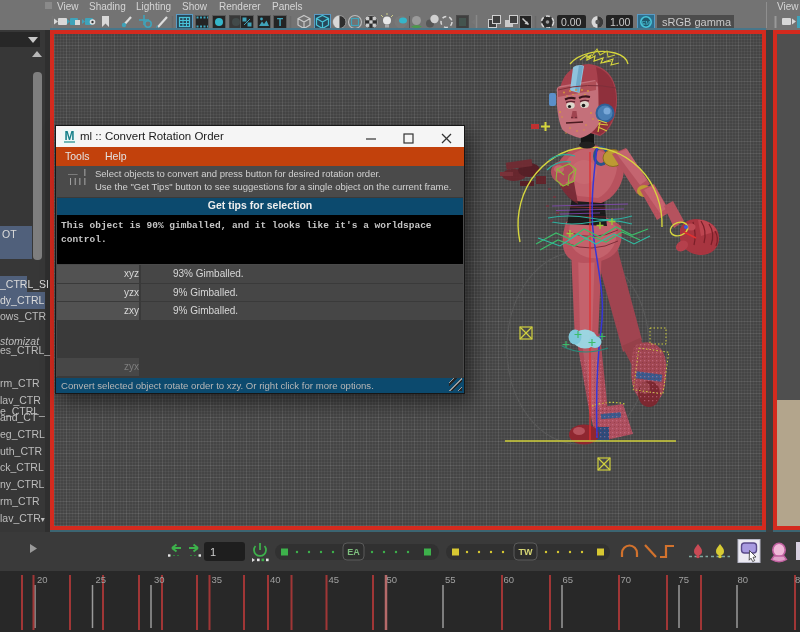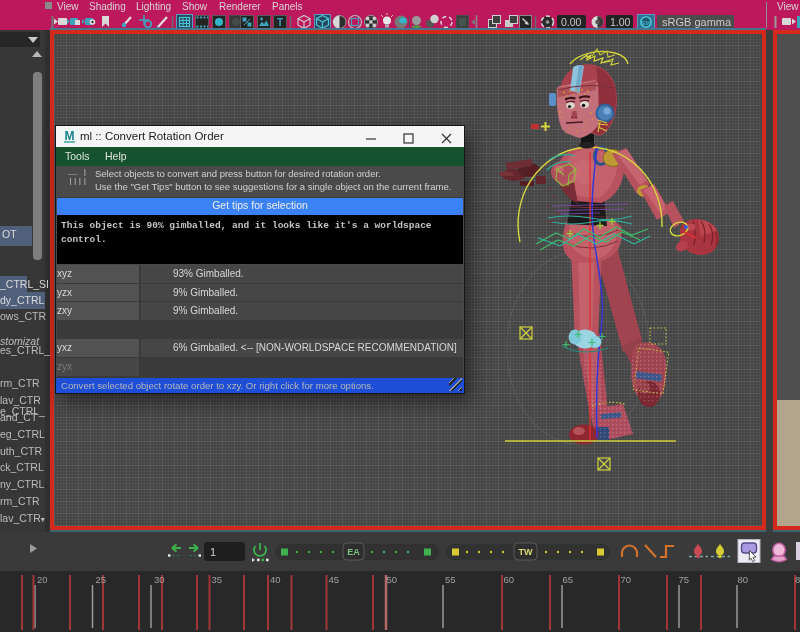--- a/index.html
+++ b/index.html
@@ -1,21 +1,21 @@
 <!DOCTYPE html>
 <html><head>
 <meta charset="utf-8">
 <style>
 * { margin:0; padding:0; box-sizing:border-box; }
 html,body { width:800px; height:632px; overflow:hidden; background:#3d3d3d; }
 body { font-family:"Liberation Sans", sans-serif; position:relative; }
 #root { position:absolute; left:0; top:0; width:800px; height:632px; background:#3d3d3d; }
 .abs { position:absolute; }
 
-#topbar { position:absolute; left:0; top:0; width:800px; height:30px; background:#be185d; }
+#topbar { position:absolute; left:0; top:0; width:800px; height:30px; background:#737373; }
 .menu { position:absolute; top:1px; font-size:10px; color:#d6d6d6; }
 
 #tealtop { position:absolute; left:50px; top:28px; width:716px; height:2px; background:#47768a; }
 #vpL { position:absolute; left:50px; top:30px; width:716px; height:500px; background:#d42a1e; }
 #vpLin { position:absolute; left:4px; top:4px; width:708px; height:492px;
   background-color:#454545;
   background-image:
     repeating-linear-gradient(0deg, rgba(255,255,255,0.05) 0 1px, transparent 1px 12px),
     repeating-linear-gradient(90deg, rgba(255,255,255,0.05) 0 1px, transparent 1px 12px),
     repeating-linear-gradient(0deg, rgba(255,255,255,0.045) 0 1px, transparent 1px 3px),
@@ -32,32 +32,32 @@
 #lpdrop .tri { position:absolute; left:28px; top:5px; width:0; height:0; border-left:5px solid transparent; border-right:5px solid transparent; border-top:6px solid #c8c8c8; }
 #lpup { position:absolute; left:32px; top:21px; width:0; height:0; border-left:5px solid transparent; border-right:5px solid transparent; border-bottom:6px solid #b8b8b8; }
 #lpthumb { position:absolute; left:33px; top:42px; width:9px; height:188px; background:#7e7e7e; border-radius:4px; }
 .lpitem { position:absolute; left:0; font-size:10.5px; color:#bdbdbd; white-space:nowrap; }
 .lpsel { background:#50607b; color:#dadada; }
 
 #dlg { position:absolute; left:55px; top:125px; width:410px; height:269px; background:#4a4a4a; border:1px solid #161616; box-shadow:6px 8px 18px rgba(0,0,0,0.45); }
 #dtitle { position:absolute; left:0; top:0; width:408px; height:21px; background:#f5f5f5; }
 #dtitle .txt { position:absolute; left:24px; top:4px; font-size:11.5px; color:#1b1b1b; }
 #dmicon { position:absolute; left:6px; top:3px; width:15px; height:15px; background:#eef8f7; color:#17808a; font-size:12px; font-weight:bold; text-align:center; line-height:14px; }
-#dmenu { position:absolute; left:0; top:21px; width:408px; height:19px; background:#14532d; }
+#dmenu { position:absolute; left:0; top:21px; width:408px; height:19px; background:#c2410c; }
 #dmenu span { position:absolute; top:3px; font-size:10.5px; color:#e2e2e2; }
 #dinfo { position:absolute; left:0; top:40px; width:408px; height:28px; }
 #dlogo { position:absolute; left:12px; top:1px; font-family:"Liberation Mono", monospace; font-size:8px; line-height:9px; color:#cccccc; white-space:pre; }
 .dinfot { position:absolute; left:39px; font-size:9.5px; color:#d2d2d2; white-space:nowrap; }
-#dbtn { position:absolute; left:1px; top:71px; width:406px; height:32px; background:#3b82f6; border-top:1px solid #3a3a3a; border-bottom:1px solid #3a3a3a; text-align:center; font-size:10.5px; font-weight:normal; color:#eeeeee; line-height:15px; }
+#dbtn { position:absolute; left:1px; top:71px; width:406px; height:32px; background:#0c4a6e; border-top:1px solid #3a3a3a; border-bottom:1px solid #3a3a3a; text-align:center; font-size:10.5px; font-weight:bold; color:#eeeeee; line-height:15px; }
 #dcons { position:absolute; left:1px; top:89px; width:406px; height:49px; background:#000000; font-family:"Liberation Mono", monospace; font-size:9.5px; font-weight:bold; color:#c6c6c6; padding:4px 0 0 4px; line-height:13.5px; white-space:pre; }
 #dtable { position:absolute; left:1px; top:139px; width:406px; height:112px; background:#3a3a3a; }
 .drow { position:absolute; left:0; width:406px; height:18.6px; }
-.dcl { position:absolute; left:0; top:0; width:83px; height:17.6px; background:#525252; border-right:1px solid #3a3a3a; text-align:left; font-size:10px; color:#d8d8d8; line-height:17px; }
+.dcl { position:absolute; left:0; top:0; width:83px; height:17.6px; background:#525252; border-right:1px solid #3a3a3a; text-align:right; font-size:10px; color:#d8d8d8; line-height:17px; }
 .dcr { position:absolute; left:84px; top:0; width:322px; height:17.6px; background:#464646; font-size:10px; color:#d8d8d8; line-height:17px; padding-left:32px; white-space:nowrap; }
-#dstatus { position:absolute; left:0; top:251px; width:408px; height:16px; background:#1d4ed8; border-top:1px solid #3a3a3a; font-size:9.6px; color:#b6b6b6; padding:2px 0 0 5px; }
+#dstatus { position:absolute; left:0; top:251px; width:408px; height:16px; background:#0c4a6e; border-top:1px solid #3a3a3a; font-size:9.6px; color:#b6b6b6; padding:2px 0 0 5px; }
 #dgrip { position:absolute; right:2px; bottom:2px; width:13px; height:13px;
   background:repeating-linear-gradient(135deg, transparent 0 3px, #9a9a9a 3px 4px, #262626 4px 6px); }
 
 #botbar { position:absolute; left:0; top:532px; width:800px; height:39px; background:#3a3a3a; }
 #ruler { position:absolute; left:0; top:571px; width:800px; height:61px; background:#282828; }
 </style>
 </head>
 <body>
 <div id="root">
 
@@ -429,21 +429,21 @@
     </g>
   </svg>
 
   <div id="leftpanel">
       <div style="position:absolute;right:0;top:0;width:5px;height:502px;background:#2f2f2f;"></div>
     <div id="lpdrop">
         <div class="tri"></div>
       </div>
     <div id="lpup"></div>
     <div id="lpthumb"></div>
-    <div class="lpitem lpsel" style="top:196px; width:32px; height:20px; line-height:16px; padding-left:2px;">OT</div>
+    <div class="lpitem lpsel" style="top:196px; width:32px; height:33px; line-height:16px; padding-left:2px;">OT</div>
     <div class="lpitem lpsel" style="top:246px; width:27px; height:16px; line-height:16px;">_CTRL_SI</div>
     <div class="lpitem lpsel" style="top:262px; width:45px; height:17px; line-height:17px;">dy_CTRL</div>
     <div class="lpitem" style="top:280px;">ows_CTR</div>
     <div class="lpitem" style="top:305px;font-style:italic;">stomizat</div>
     <div class="lpitem" style="top:314px;">es_CTRL_</div>
     <div class="lpitem" style="top:331px;margin-top:44px;">e_CTRL_</div>
     <div class="lpitem" style="top:347px;">rm_CTR</div>
     <div class="lpitem" style="top:364px;">lav_CTR</div>
     <div class="lpitem" style="top:381px;">and_CT</div>
     <div class="lpitem" style="top:398px;">eg_CTRL</div>
@@ -483,24 +483,20 @@
           <div class="dcl">xyz</div>
           <div class="dcr">93% Gimballed.</div>
         </div>
       <div class="drow" style="top:18.6px;">
           <div class="dcl">yzx</div>
           <div class="dcr">9% Gimballed.</div>
         </div>
       <div class="drow" style="top:37.2px;">
           <div class="dcl">zxy</div>
           <div class="dcr">9% Gimballed.</div>
-        </div>
-      <div class="drow" style="top:74.4px;">
-          <div class="dcl">yxz</div>
-          <div class="dcr">6% Gimballed. &lt;-- [NON-WORLDSPACE RECOMMENDATION]</div>
         </div>
       <div class="drow" style="top:93px;">
           <div class="dcl" style="background:#474747;color:#7e7e7e;">zyx</div>
         </div>
     </div>
     <div id="dstatus">Convert selected object rotate order to xzy. Or right click for more options.</div>
     <div id="dgrip"></div>
   </div>
 
   <div id="botbar">

